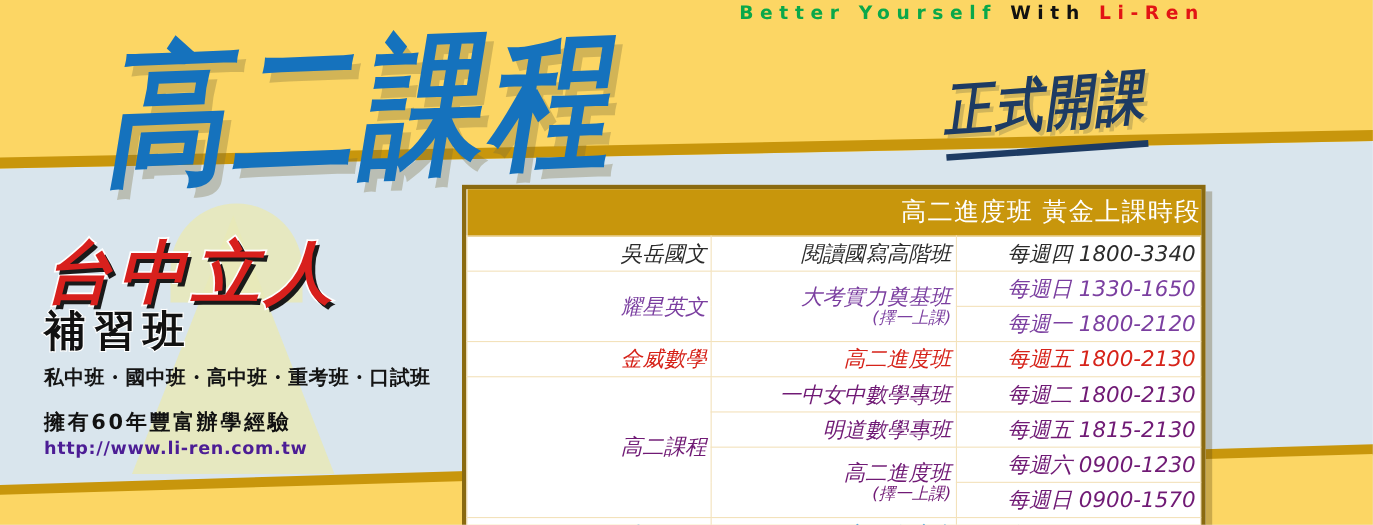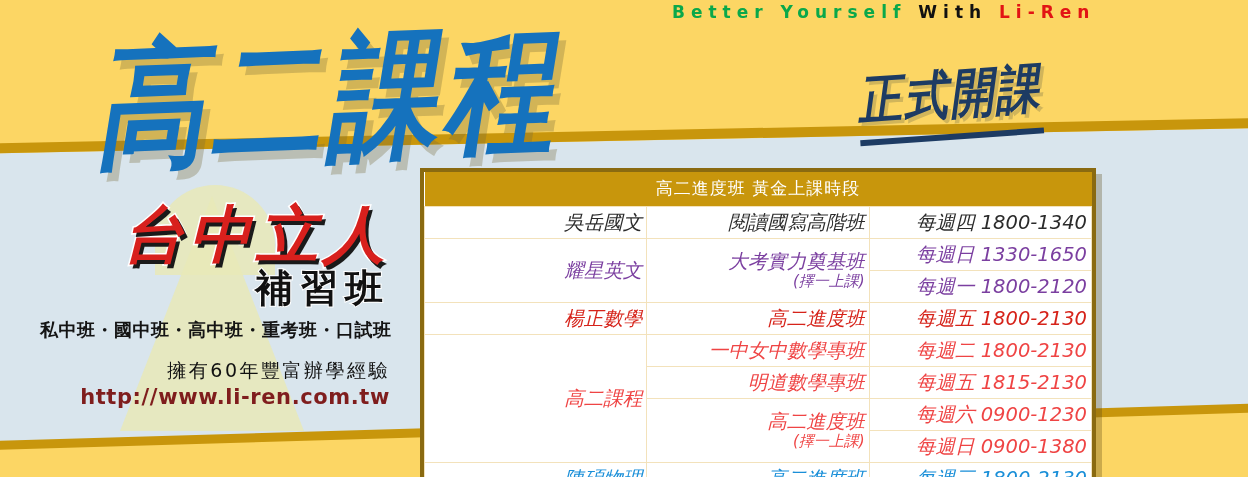--- a/index.html
+++ b/index.html
@@ -112,23 +112,23 @@
     text-shadow:3px 3px 0 rgba(110,105,70,.30);
     border-bottom:5px solid #1d3b63;
     padding-bottom:3px;
     font-family:"DejaVu Serif","Liberation Serif",serif;
     z-index:8;
   }
 
   
   .logo{
     position:absolute;
-    left:40px;top:202px;
+    left:40px;top:215px;
     width:350px;
-    text-align:right;
+    text-align:left;
     z-index:7;
   }
   .logo-main{
     font-size:62px;
     font-weight:bold;
     color:#d8201d;
     letter-spacing:5px;
     font-family:"DejaVu Serif","Liberation Serif",serif;
     font-style:italic;
     line-height:1.05;
@@ -151,30 +151,30 @@
   .logo-tracks{
     font-size:18px;
     font-weight:bold;
     color:#141414;
     letter-spacing:.5px;
     margin-top:4px;
     white-space:nowrap;
   }
   .logo-exp{
     font-size:19px;
-    font-weight:normal;
+    font-weight:bold;
     color:#111111;
     letter-spacing:2.5px;
     margin-top:16px;
     white-space:nowrap;
   }
   .logo-url{
-    font-size:21px;
-    font-weight:bold;
-    color:#7f1d1d;
+    font-size:16px;
+    font-weight:bold;
+    color:#4c1d95;
     letter-spacing:.6px;
     margin-top:1px;
     white-space:nowrap;
     font-family:"DejaVu Sans","Liberation Sans",sans-serif;
   }
 
   
   .table-wrap{
     position:absolute;
     left:420px;top:168px;
@@ -185,46 +185,46 @@
     z-index:10;
   }
   table.sched{
     border-collapse:collapse;
     width:100%;
     table-layout:fixed;
   }
   table.sched th{
     background:#c8960c;
     color:#ffffff;
-    font-size:17px;
+    font-size:23px;
     font-weight:normal;
     letter-spacing:1px;
     padding:5px 0 6px;
-    text-align:center;
+    text-align:right;
     border:none;
   }
   table.sched td{
     border:1px solid #f3e2bb;
     font-size:19.5px;
     text-align:right;
     padding:4px 4px;
     line-height:1.18;
     white-space:nowrap;
     font-style:italic;
   }
   td.c-name{width:130px;}
   td.c-class{width:318px;}
   td.c-time{width:216px;}
   .sub-note{font-size:15px;display:block;}
 
   
   .cl-black {color:#2b2b2b;}
   .cl-purple{color:#7b3fa0;}
   .cl-red   {color:#d6231a;}
-  .cl-green {color:#ef4444;}
+  .cl-green {color:#701a75;}
   .cl-blue  {color:#1a8fd8;}
 </style>
 </head>
 <body>
 
 <div id="banner">
 
   <div class="yellow-top"></div>
   <div class="gold-rule-mid"></div>
   <div class="gold-rule-bot"></div>
@@ -255,50 +255,50 @@
     <table class="sched">
       <thead>
         <tr>
           <th colspan="3">高二進度班  黃金上課時段</th>
         </tr>
       </thead>
       <tbody id="sched-body">
           <tr>
             <td class="c-name cl-black" rowspan="1">吳岳國文</td>
             <td class="c-class cl-black" rowspan="1">閱讀國寫高階班</td>
-            <td class="c-time cl-black">每週四 1800-1340</td>
+            <td class="c-time cl-black">每週四 1800-3340</td>
           </tr>
           <tr>
             <td class="c-name cl-purple" rowspan="2">耀星英文</td>
             <td class="c-class cl-purple" rowspan="2">大考實力奠基班<span class="sub-note">(擇一上課)</span></td>
             <td class="c-time cl-purple">每週日 1330-1650</td>
           </tr>
           <tr>
             <td class="c-time cl-purple">每週一 1800-2120</td>
           </tr>
           <tr>
-            <td class="c-name cl-red" rowspan="1">楊正數學</td>
+            <td class="c-name cl-red" rowspan="1">金威數學</td>
             <td class="c-class cl-red" rowspan="1">高二進度班</td>
             <td class="c-time cl-red">每週五 1800-2130</td>
           </tr>
           <tr>
             <td class="c-name cl-green" rowspan="4">高二課程</td>
             <td class="c-class cl-green" rowspan="1">一中女中數學專班</td>
             <td class="c-time cl-green">每週二 1800-2130</td>
           </tr>
           <tr>
             <td class="c-class cl-green" rowspan="1">明道數學專班</td>
             <td class="c-time cl-green">每週五 1815-2130</td>
           </tr>
           <tr>
             <td class="c-class cl-green" rowspan="2">高二進度班<span class="sub-note">(擇一上課)</span></td>
             <td class="c-time cl-green">每週六 0900-1230</td>
           </tr>
           <tr>
-            <td class="c-time cl-green">每週日 0900-1380</td>
+            <td class="c-time cl-green">每週日 0900-1570</td>
           </tr>
           <tr>
             <td class="c-name cl-blue" rowspan="1">陳碩物理</td>
             <td class="c-class cl-blue" rowspan="1">高二進度班</td>
             <td class="c-time cl-blue">每週三 1800-2130</td>
           </tr>
         </tbody>
     </table>
   </div>
 

